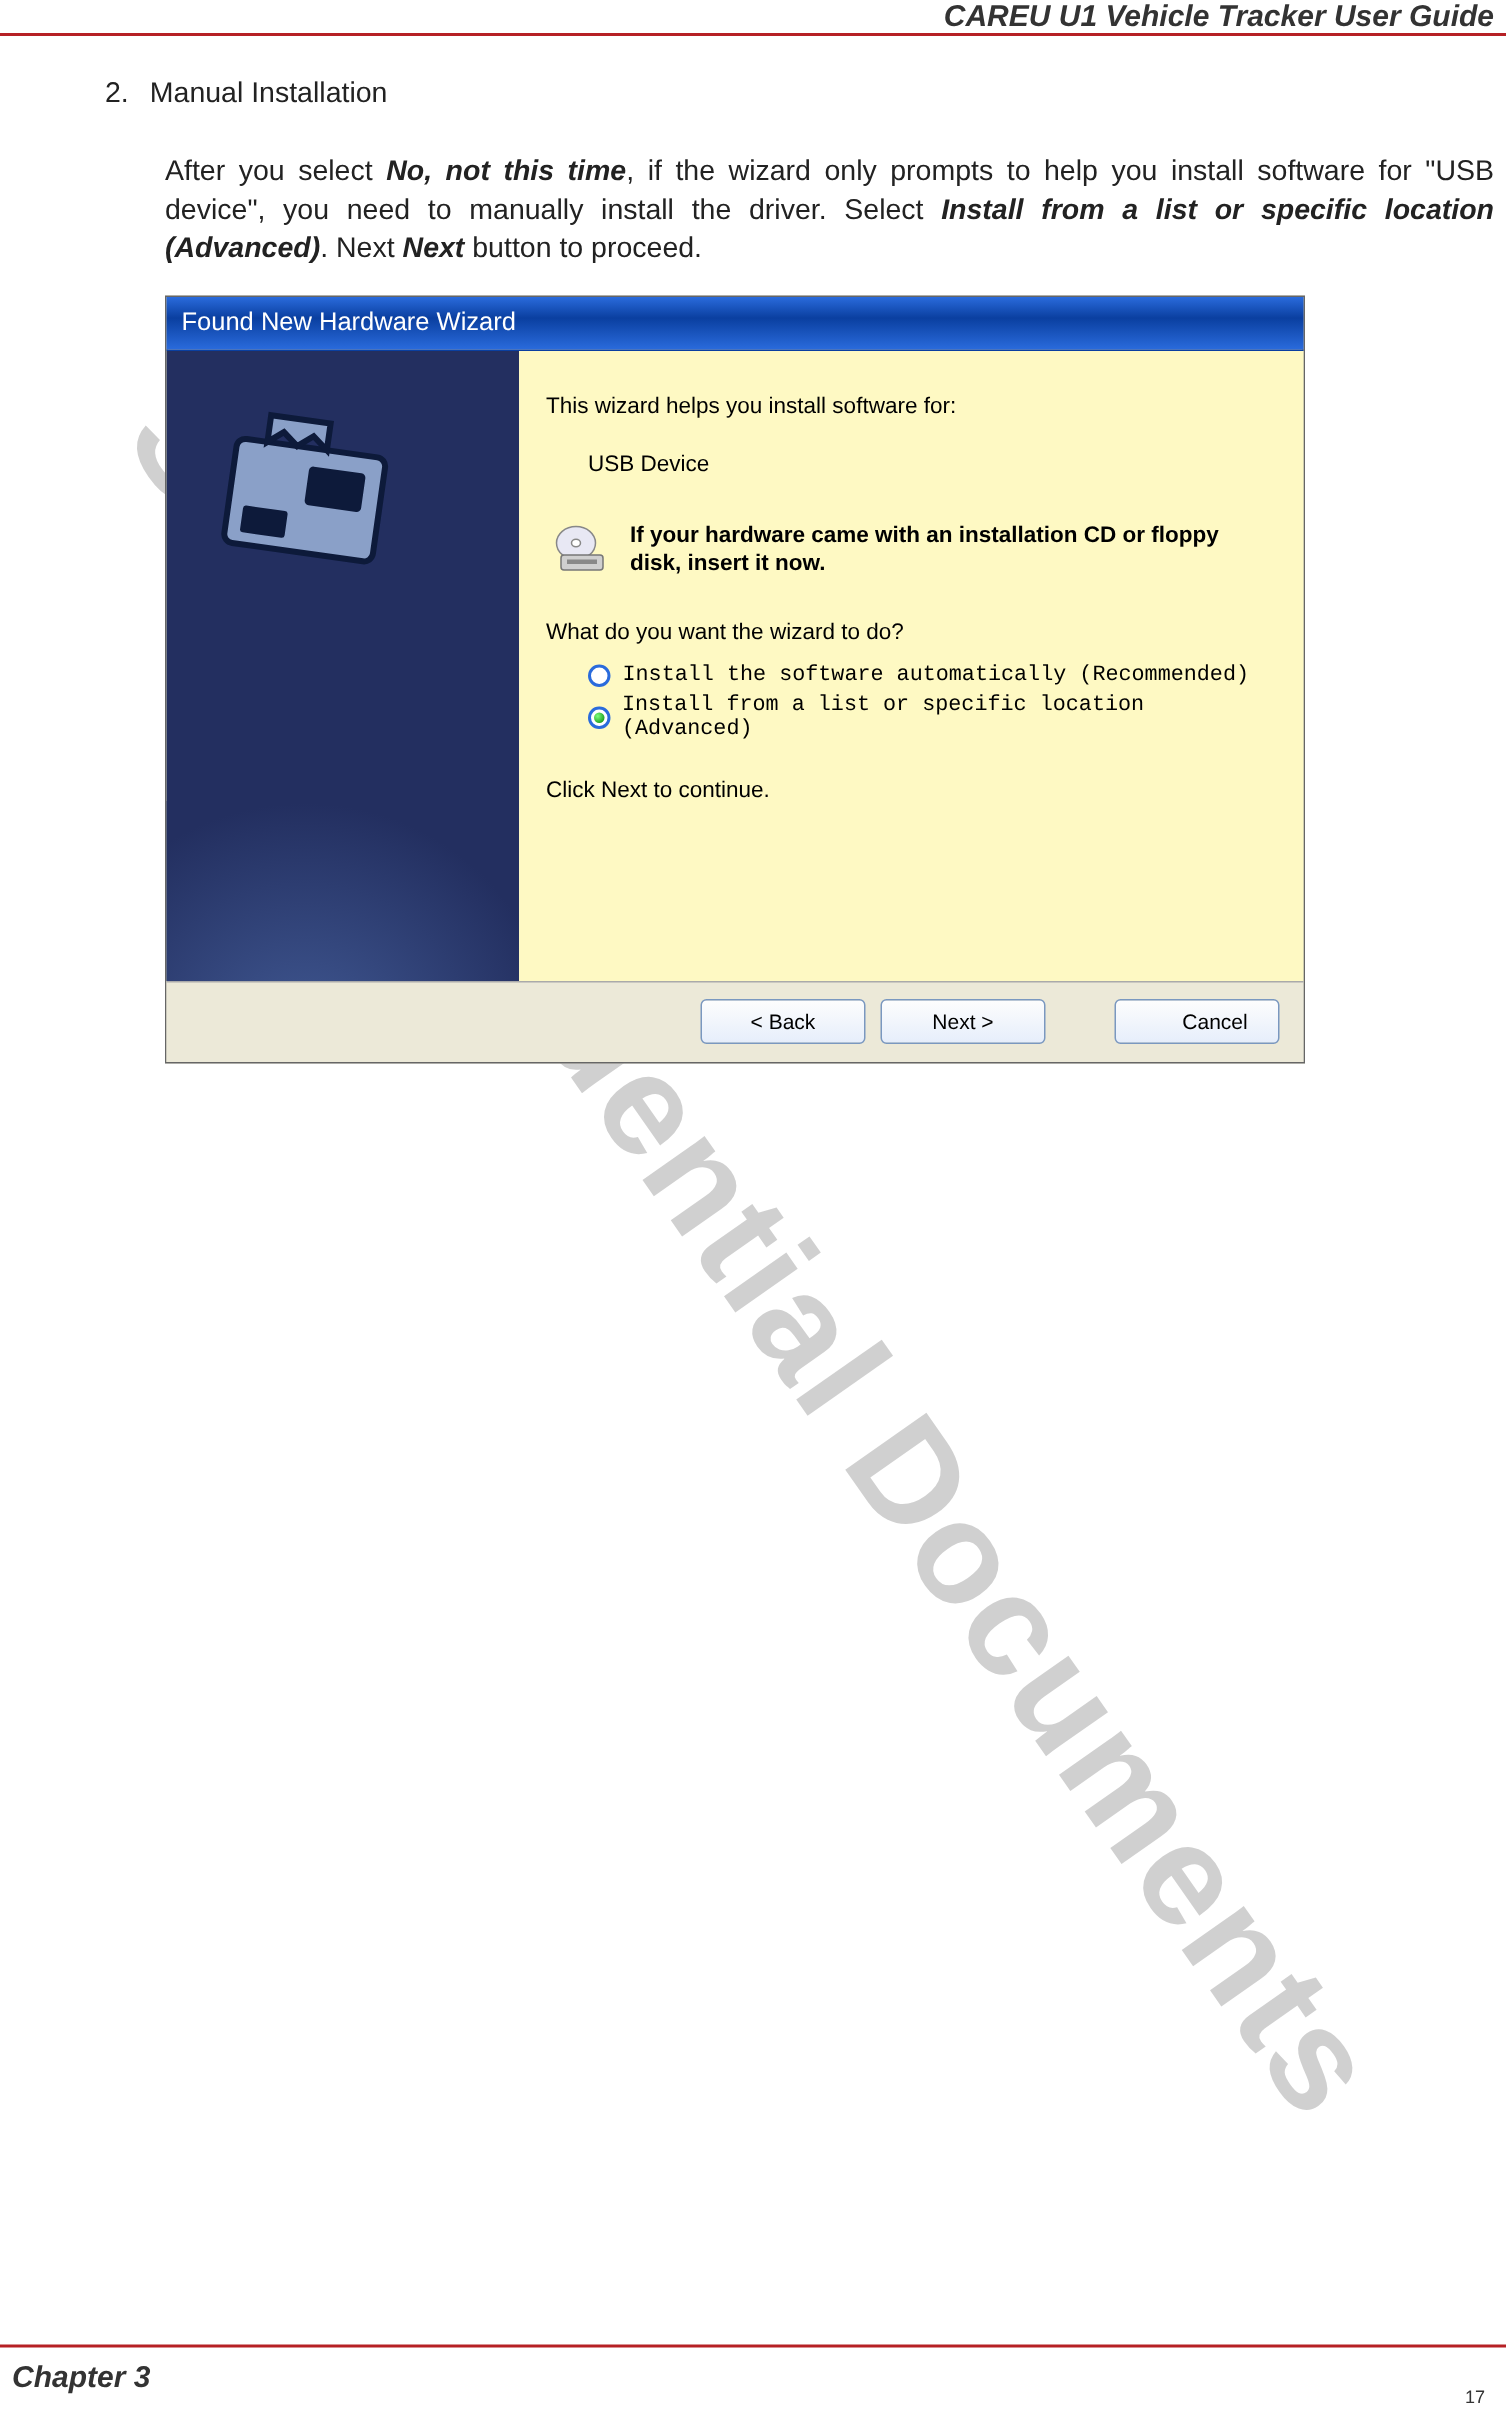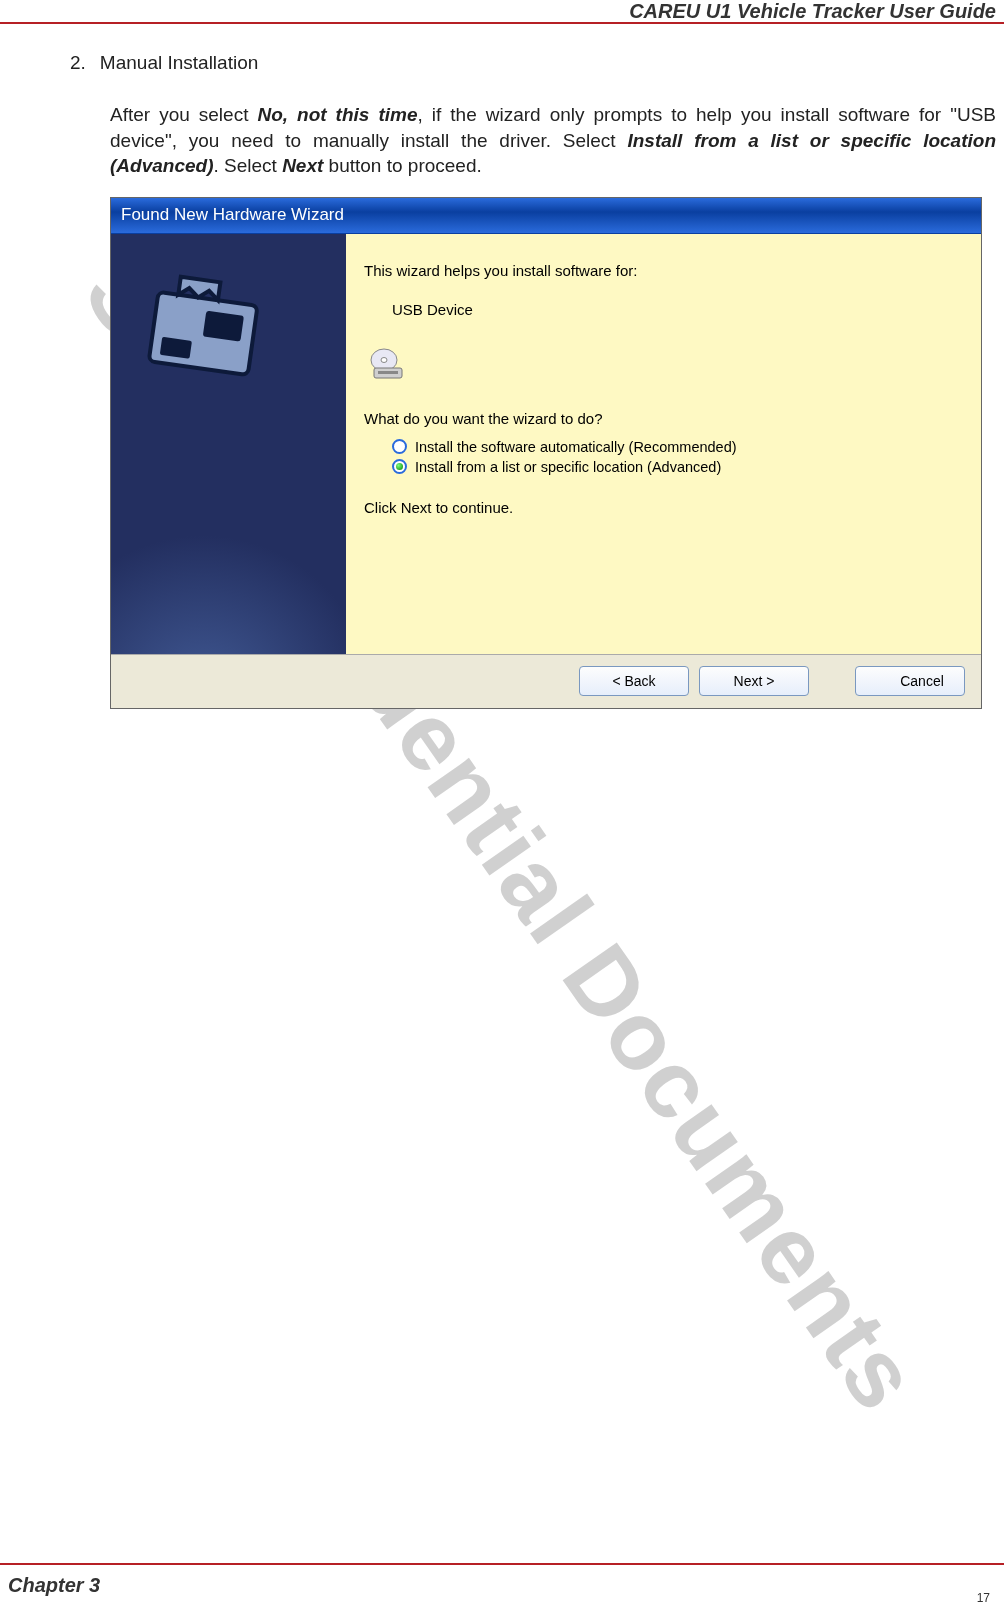--- a/index.html
+++ b/index.html
@@ -57,21 +57,21 @@
     font-size: 96px;
     font-weight: bold;
     color: rgba(120,120,120,0.35);
     white-space: nowrap;
     pointer-events: none;
     letter-spacing: 2px;
   }
   .wizard-wrap {
     margin-left: 40px;
     margin-top: 18px;
-    width: 872px;
+    width: 760px;
     border: 1px solid #666;
     background: #ece9d8;
     box-shadow: 0 0 0 1px #bbb inset;
   }
   .titlebar {
     height: 36px;
     background: linear-gradient(#2a6bdc, #0a3fa0 40%, #2a6bdc);
     display: flex; align-items: center;
     padding: 0 10px;
     color: #fff;
@@ -104,21 +104,21 @@
     font-size: 15px;
     display: flex;
     flex-direction: column;
   }
   .wiz-main .intro { margin-bottom: 22px; }
   .wiz-main .devname { margin-left: 28px; margin-bottom: 30px; }
   .cd-row { display: flex; align-items: center; gap: 12px; margin-bottom: 28px; margin-left: 4px; }
   .cd-row .icon { width: 40px; height: 34px; flex: none; }
   .cd-row .bold { font-weight: bold; font-size: 15px; line-height: 1.25; }
   .question { margin-bottom: 12px; }
-  .radios { margin-left: 28px; }
+  .radios { margin-left: 28px; font-family: Liberation Mono, monospace; }
   .radio-row { display: flex; align-items: center; gap: 8px; font-size: 14.5px; margin-bottom: 4px; }
   .radio {
     width: 15px; height: 15px;
     border-radius: 50%;
     border: 2px solid #2a6bdc;
     display: inline-flex; align-items: center; justify-content: center;
     background: #fff;
   }
   .radio.checked .dot {
     width: 7px; height: 7px; border-radius: 50%;
@@ -175,21 +175,21 @@
   <div class="header-title">CAREU U1 Vehicle Tracker User Guide</div>
 
   <div class="watermark">S&amp;T Confidential Documents</div>
 
   <div class="content">
     <div class="numbered">
       <span>2.</span>
       <span>Manual Installation</span>
     </div>
     <p class="paragraph">
-      <span>After you select </span><b>No, not this time</b><span>, if the wizard only prompts to help you install software for "USB device", you need to manually install the driver. Select </span><b>Install from a list or specific location (Advanced)</b><span>. Select </span><b>Next</b><span> button to proceed.</span>
+      <span>After you select </span><b>No, not this time</b><span>, if the wizard only prompts to help you install software for "USB device", you need to manually install the driver. Select </span><b>Install from a list or specific location (Advanced)</b><span>. Next </span><b>Next</b><span> button to proceed.</span>
     </p>
 
     <div class="wizard-wrap">
       <div class="titlebar">
         <span>Found New Hardware Wizard</span>
       </div>
       <div class="wizard-body">
         <div class="side-art">
           <svg width="180" height="180" viewBox="0 0 180 180">
             <g transform="translate(30,20) rotate(8)">
@@ -206,20 +206,21 @@
           <div class="devname">USB Device</div>
           <div class="cd-row">
             <span class="icon">
               <svg width="40" height="34" viewBox="0 0 40 34">
                 <ellipse cx="16" cy="12" rx="13" ry="11" fill="#e8e8f4" stroke="#888"></ellipse>
                 <ellipse cx="16" cy="12" rx="3" ry="2.5" fill="#fff" stroke="#888"></ellipse>
                 <rect x="6" y="20" width="28" height="10" rx="2" fill="#cfcfcf" stroke="#777"></rect>
                 <rect x="10" y="23" width="20" height="3" fill="#888"></rect>
               </svg>
             </span>
+            <span class="bold">If your hardware came with an installation CD or floppy disk, insert it now.</span>
           </div>
           <div class="question">What do you want the wizard to do?</div>
           <div class="radios">
             <div class="radio-row">
               <span class="radio"></span>
               <span>Install the software automatically (Recommended)</span>
             </div>
             <div class="radio-row">
               <span class="radio checked">
                   <span class="dot"></span>

